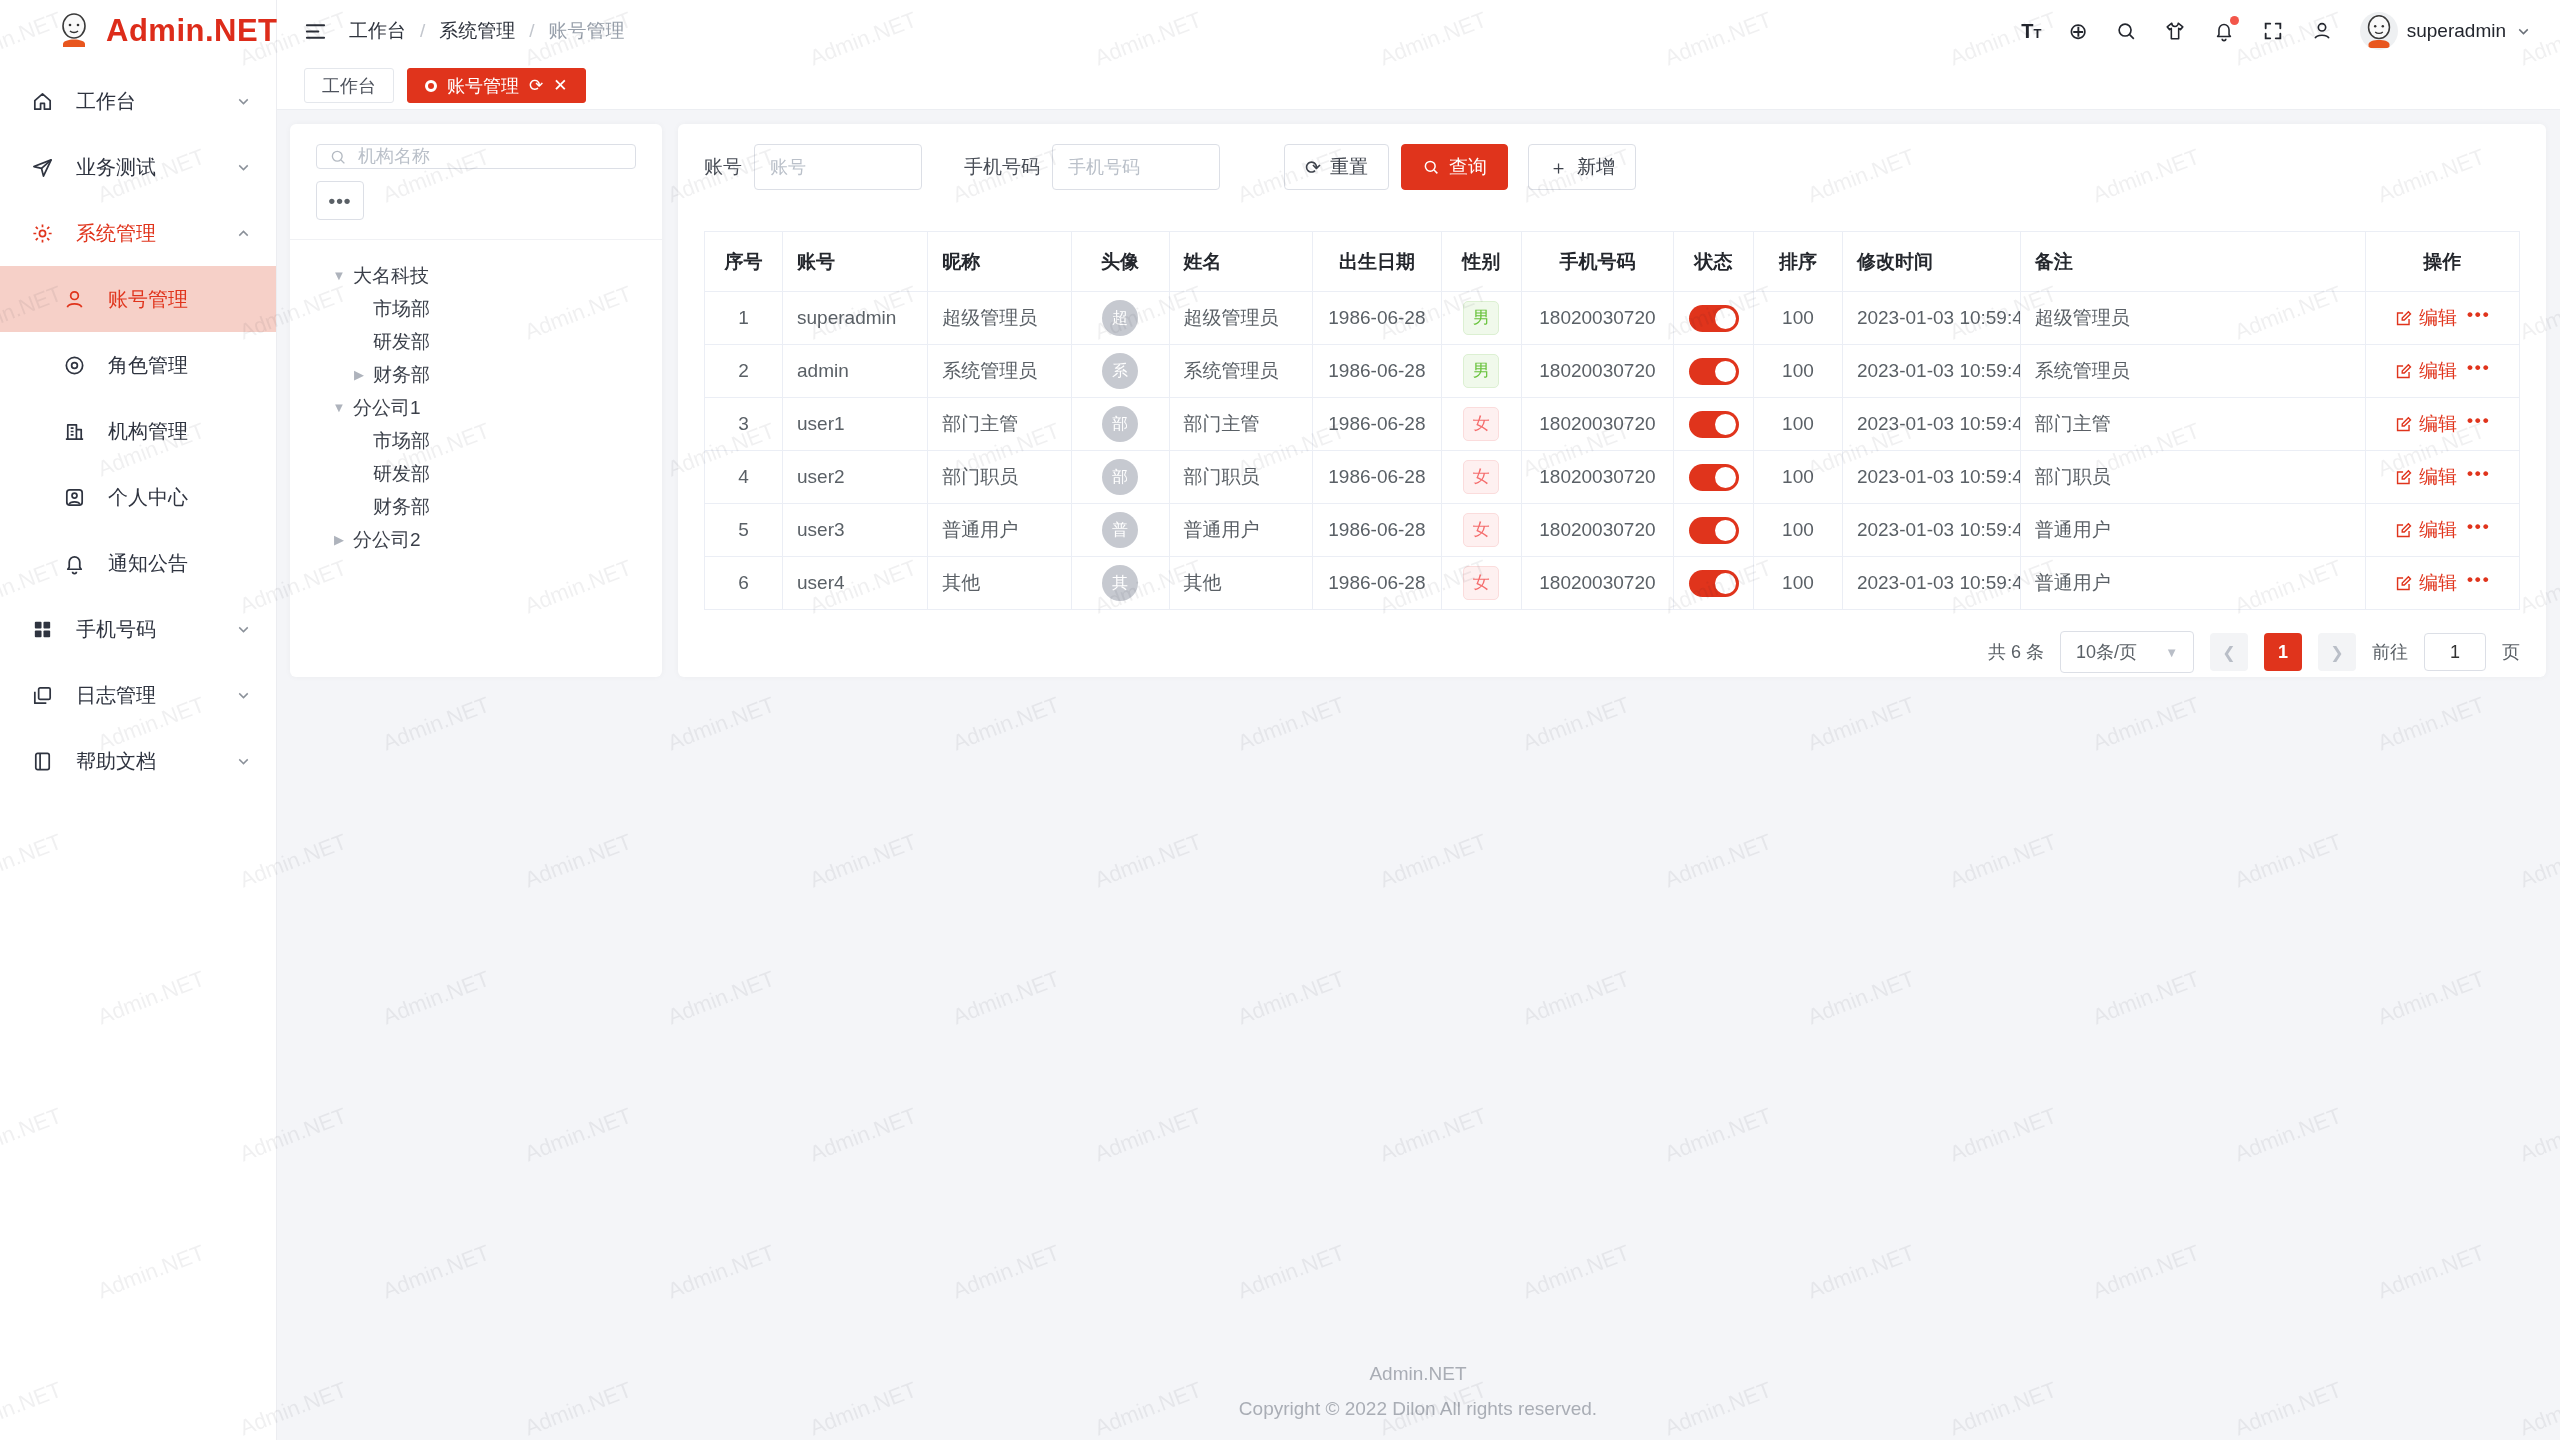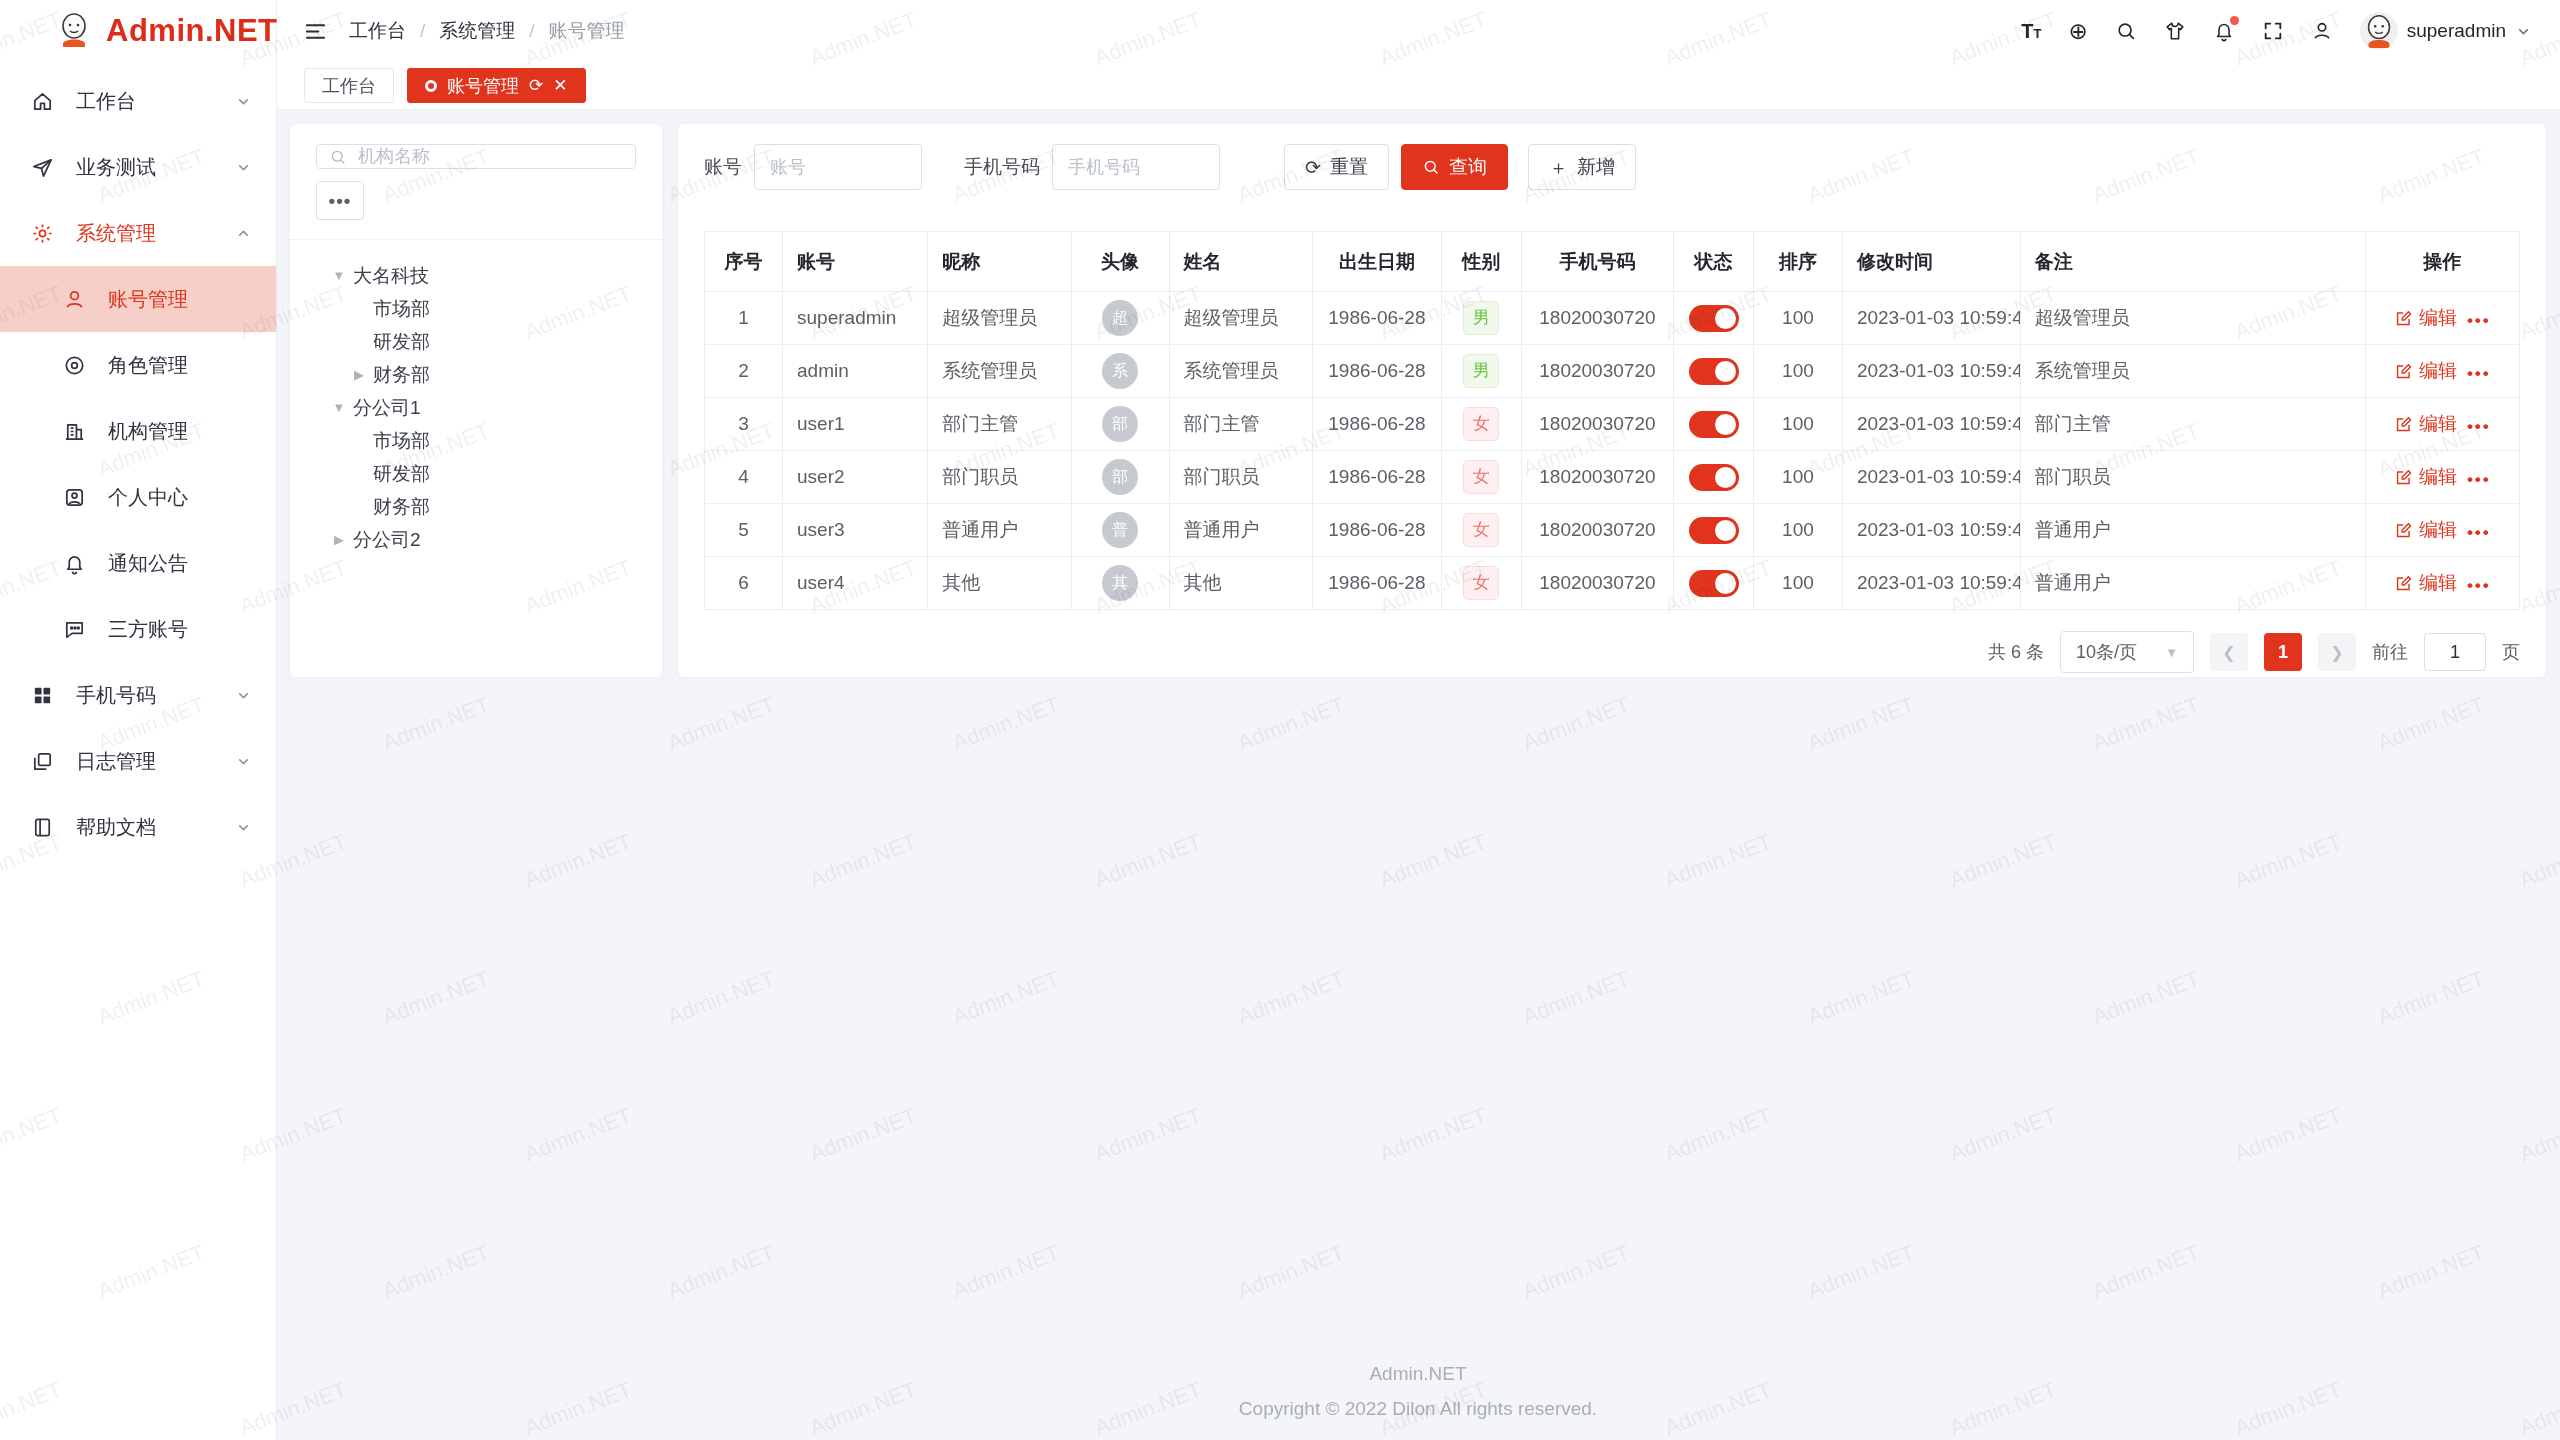--- a/index.html
+++ b/index.html
@@ -84,21 +84,21 @@
   table{width:100%;border-collapse:collapse;table-layout:fixed;font-size:19px;margin-top:3px;}
   th,td{border:1px solid var(--border);padding:0 14px;height:52px;color:var(--txt2);text-align:left;overflow:hidden;white-space:nowrap;}
   th{height:59px;color:#24272d;font-weight:600;background:#fff;}
   .tc{text-align:center;}
   .av{width:36px;height:36px;border-radius:50%;background:#c6c9d0;color:#fff;display:inline-flex;align-items:center;justify-content:center;font-size:16px;}
   .tag{display:inline-block;min-width:36px;height:34px;line-height:32px;text-align:center;border-radius:5px;font-size:17px;border:1px solid transparent;box-sizing:border-box;}
   .tag-male{color:#67c23a;background:#f0f9eb;border-color:#dcf0d2;}
   .tag-female{color:#f56c6c;background:#fef0f0;border-color:#fbdcdc;}
   .switch{width:50px;height:27px;border-radius:14px;background:var(--red);position:relative;display:inline-block;vertical-align:middle;cursor:pointer;}
   .switch::after{content:"";position:absolute;right:3px;top:3px;width:21px;height:21px;border-radius:50%;background:#fff;}
-  .ops{color:var(--red);display:flex;align-items:flex-end;justify-content:center;gap:10px;}
+  .ops{color:var(--red);display:flex;align-items:flex-start;justify-content:center;gap:10px;}
   .opbtn{display:inline-flex;align-items:center;gap:6px;cursor:pointer;}
   .ops svg{width:19px;height:19px;}
   .dots{letter-spacing:2px;font-weight:bold;font-size:17px;cursor:pointer;}
   
   .pager{margin-top:21px;display:flex;justify-content:flex-end;align-items:center;gap:16px;font-size:18px;color:#5a6066;}
   .psel{height:40px;border:1px solid #dcdfe6;border-radius:4px;display:flex;align-items:center;gap:28px;padding:0 15px;color:#5a6066;cursor:pointer;background:#fff;}
   .psel .pchev{color:#b9bec7;font-size:13px;}
   .pbtn{width:38px;height:38px;border-radius:4px;background:#f3f4f6;color:#b9bec7;display:flex;align-items:center;justify-content:center;font-size:16px;cursor:pointer;}
   .pcur{background:var(--red);color:#fff;font-weight:600;font-size:18px;}
   .pgoto{width:62px;height:38px;border:1px solid #dcdfe6;border-radius:4px;text-align:center;font-size:18px;color:#333;outline:none;font-family:inherit;box-sizing:border-box;}
@@ -200,31 +200,20 @@
       <span>个人中心</span>
     </div>
     <div class="mi sub">
       <span class="mico">
           <svg viewBox="0 0 24 24" fill="none" stroke="currentColor" stroke-width="1.8" stroke-linejoin="round">
             <path d="M6.5 16v-5.5a5.5 5.5 0 0 1 11 0V16l1.5 2h-14z"></path>
             <path d="M10 20.5a2 2 0 0 0 4 0"></path>
           </svg>
         </span>
       <span>通知公告</span>
-    </div>
-    <div class="mi sub">
-      <span class="mico">
-          <svg viewBox="0 0 24 24" fill="none" stroke="currentColor" stroke-width="1.8" stroke-linejoin="round">
-            <path d="M4 5h16v11H9.5L4 20z"></path>
-            <circle cx="9" cy="10.5" r=".9" fill="currentColor"></circle>
-            <circle cx="12.5" cy="10.5" r=".9" fill="currentColor"></circle>
-            <circle cx="16" cy="10.5" r=".9" fill="currentColor"></circle>
-          </svg>
-        </span>
-      <span>三方账号</span>
     </div>
     <div class="mi">
       <span class="mico">
           <svg viewBox="0 0 24 24" fill="currentColor">
             <rect x="4" y="4" width="7" height="7" rx="1"></rect>
             <rect x="13" y="4" width="7" height="7" rx="1"></rect>
             <rect x="4" y="13" width="7" height="7" rx="1"></rect>
             <rect x="13" y="13" width="7" height="7" rx="1"></rect>
           </svg>
         </span>

